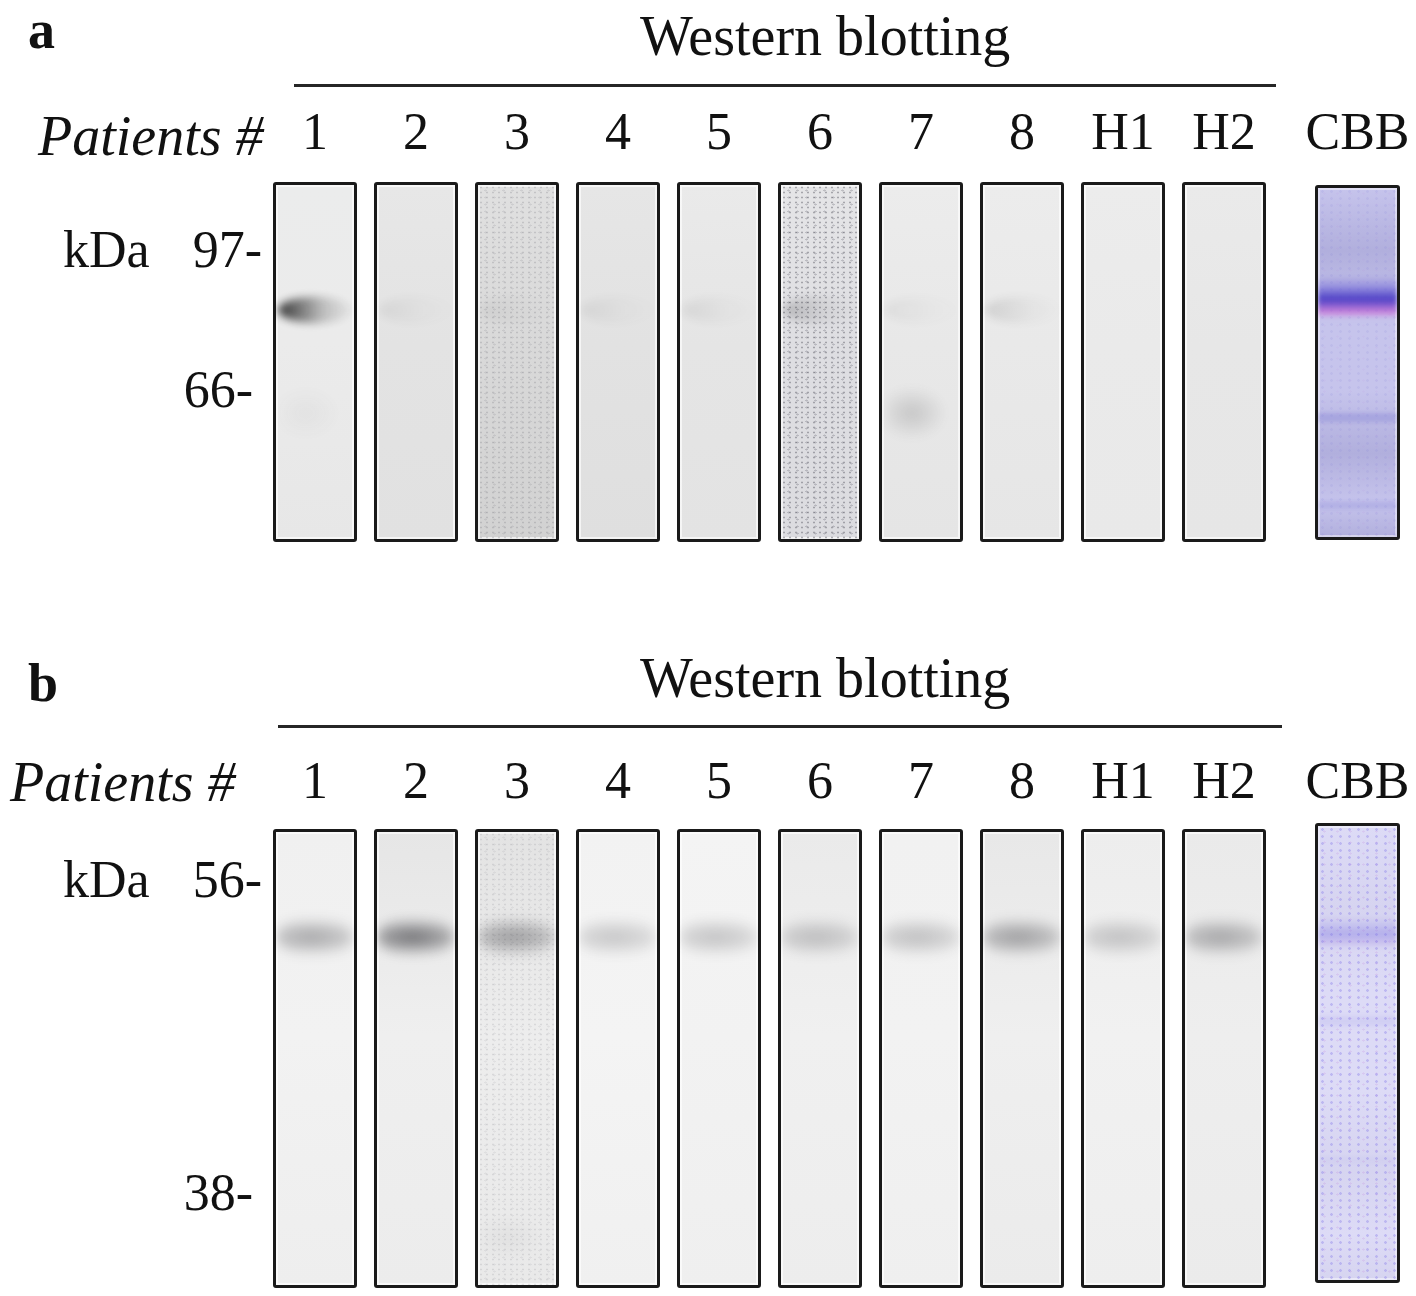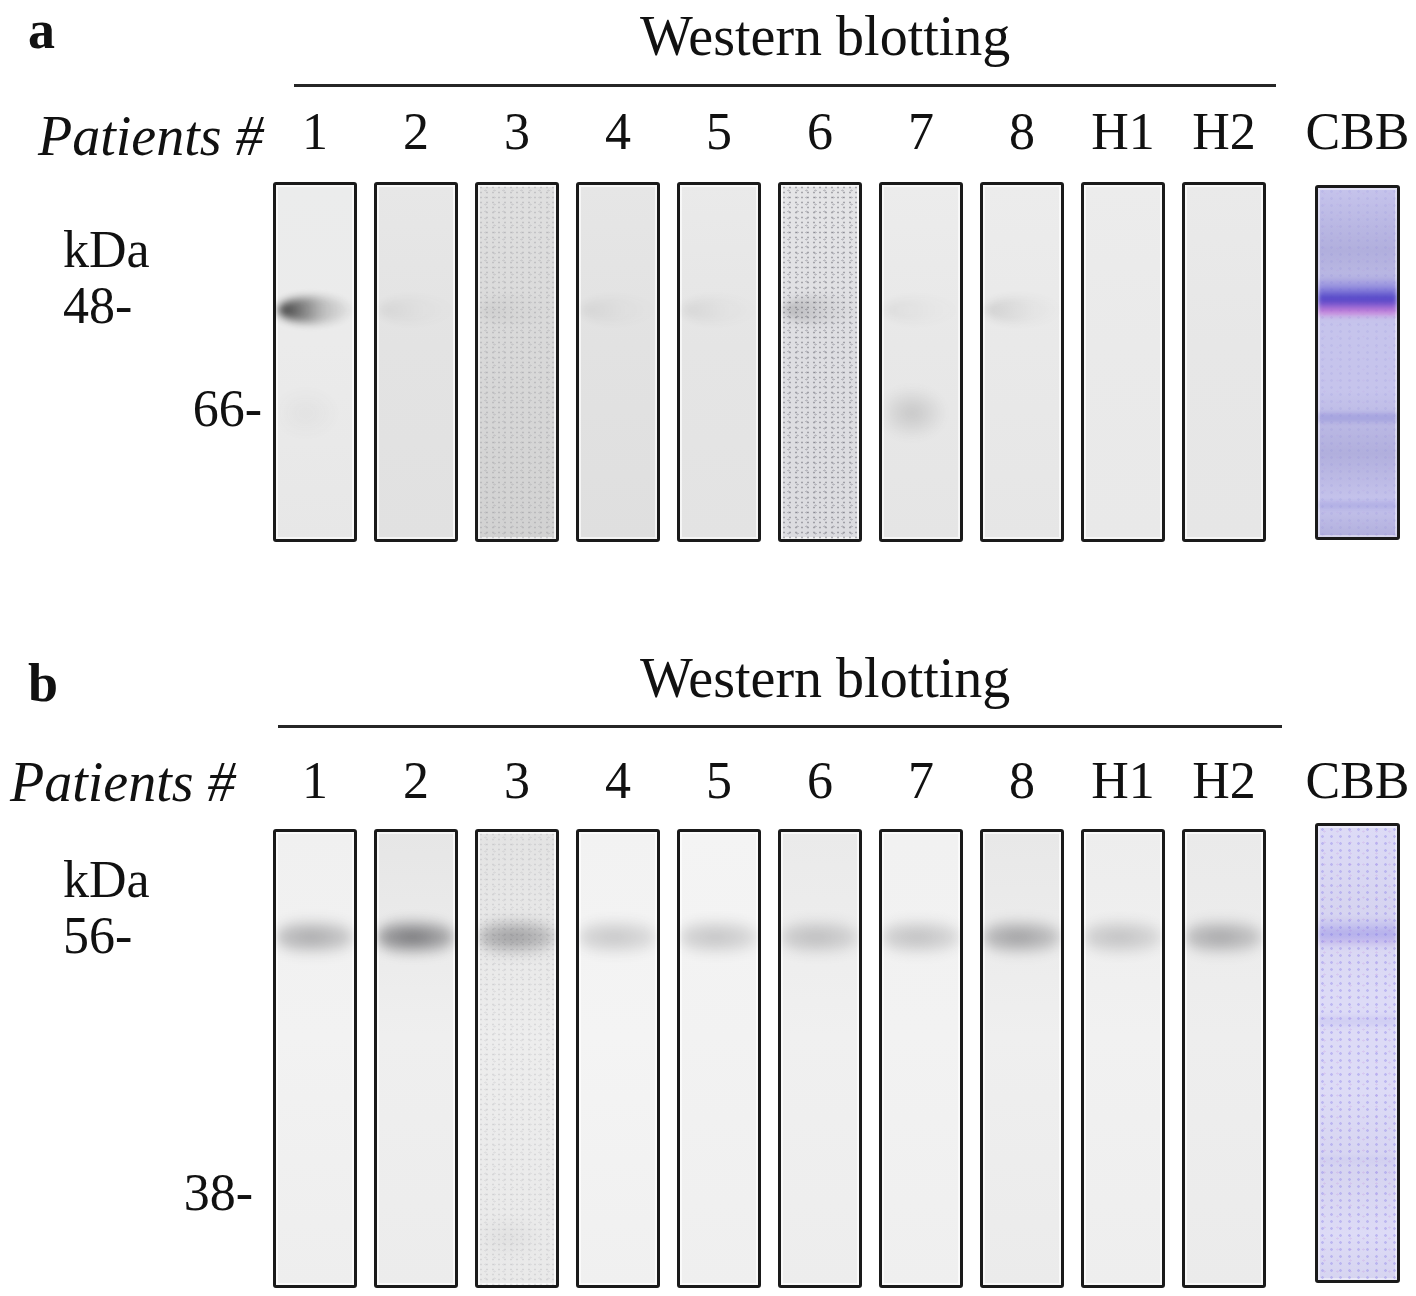--- a/index.html
+++ b/index.html
@@ -3,21 +3,21 @@
 <meta charset="utf-8">
 <style>
   html,body{margin:0;padding:0;background:#ffffff;}
   .fig{position:relative;width:1416px;height:1296px;background:#fff;overflow:hidden;
        font-family:"Liberation Serif","DejaVu Serif",serif;color:#111;}
   .abs{position:absolute;}
   .panel-letter{font-weight:bold;font-size:54px;line-height:56px;}
   .wb-title{font-size:56px;line-height:56px;text-align:left;width:375px;}
   .title-rule{height:3px;background:#262626;}
   .patients-label{font-size:56px;line-height:56px;white-space:nowrap;font-style:italic;}
-  .kda-row{width:199px;display:flex;justify-content:space-between;font-size:52px;line-height:56px;flex-direction:column;}
+  .kda-row{width:199px;display:flex;justify-content:space-between;font-size:52px;line-height:56px;}
   .marker{font-size:52px;line-height:56px;text-align:right;}
   .lanes-row{display:flex;gap:17px;}
   .lane-col{flex:0 0 84px;display:flex;flex-direction:column;align-items:center;}
   .lane-label{font-size:52px;line-height:76px;height:76px;text-align:center;white-space:nowrap;}
   .lane-box{position:relative;box-sizing:border-box;width:84px;border:3px solid #1a1a1a;border-radius:3px;
             box-shadow:inset 0 0 0 2px rgba(255,255,255,.65);overflow:hidden;
             background:linear-gradient(180deg,var(--bg-top,#eee) 0%,var(--bg-mid,#eae
 
 aea) 45%,var(--bg-bot,#e7e7e7) 100%);}
   .panel-a .lane-box{height:360px;margin-top:12px;}
@@ -71,23 +71,23 @@
 <div class="fig">
 
   <div class="panel-a">
     <div class="abs panel-letter" style="left:28px;top:2px;">a</div>
     <div class="abs wb-title" style="left:640px;top:8px;">Western blotting</div>
     <div class="abs title-rule" style="left:294px;top:84px;width:982px;"></div>
     <div class="abs patients-label" style="left:38px;top:108px;">Patients #</div>
 
     <div class="abs kda-row" style="left:63px;top:222px;">
       <span>kDa</span>
-      <span>48-</span>
-    </div>
-    <div class="abs marker" style="left:63px;top:362px;width:199px;margin-top:19px;">66-</div>
+      <span>97-</span>
+    </div>
+    <div class="abs marker" style="left:54px;top:362px;width:199px;">66-</div>
 
     <div class="abs lanes-row" style="left:273px;top:94px;">
       <div class="lane-col">
         <div class="lane-label">1</div>
         <div class="lane-box" style="--bg-top: #ebecec; --bg-mid: #ebebeb; --bg-bot: #e7e7e7; --band: 0.95; --smudge: 0.10;">
             <div class="band"></div>
           </div>
       </div>
       <div class="lane-col">
         <div class="lane-label">2</div>

